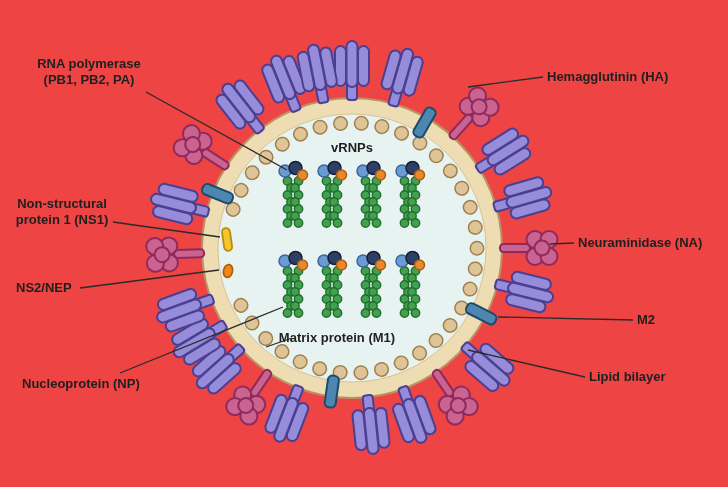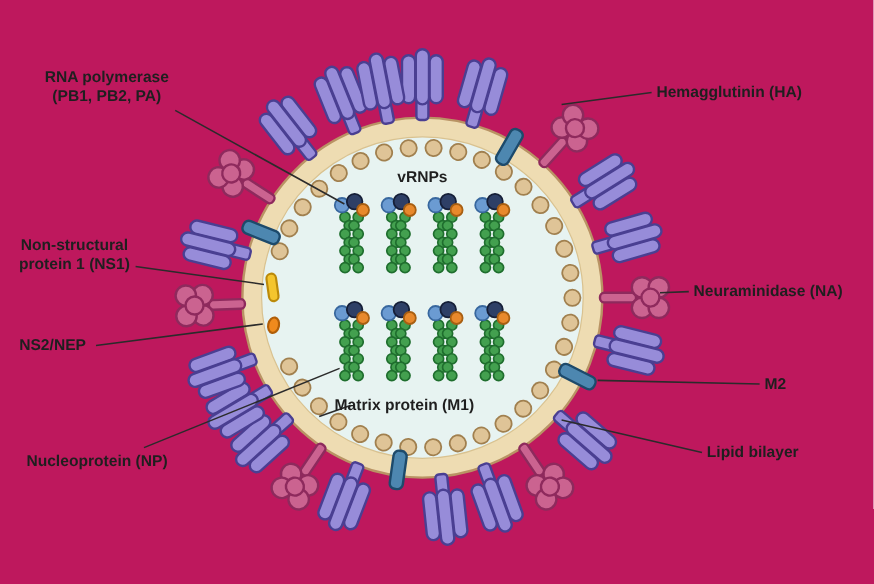--- a/index.html
+++ b/index.html
@@ -1,16 +1,16 @@
 <!DOCTYPE html>
 <html><head>
 <meta charset="utf-8">
 <style>
   html,body{margin:0;padding:0;background:#ffffff;}
-  .stage{width:728px;height:487px;position:relative;background:#be185d;overflow:hidden;}
+  .stage{width:728px;height:487px;position:relative;background:#ef4444;overflow:hidden;}
   svg{display:block;}
   text{
     font-family:"Liberation Sans",sans-serif;
     font-weight:700;
     font-size:13px;
     fill:#1f1f1f;
   }
   .anchor-mid{text-anchor:middle;}
   .anchor-start{text-anchor:start;}
   .leader{stroke:#2b2b2b;stroke-width:1.3;fill:none;}

